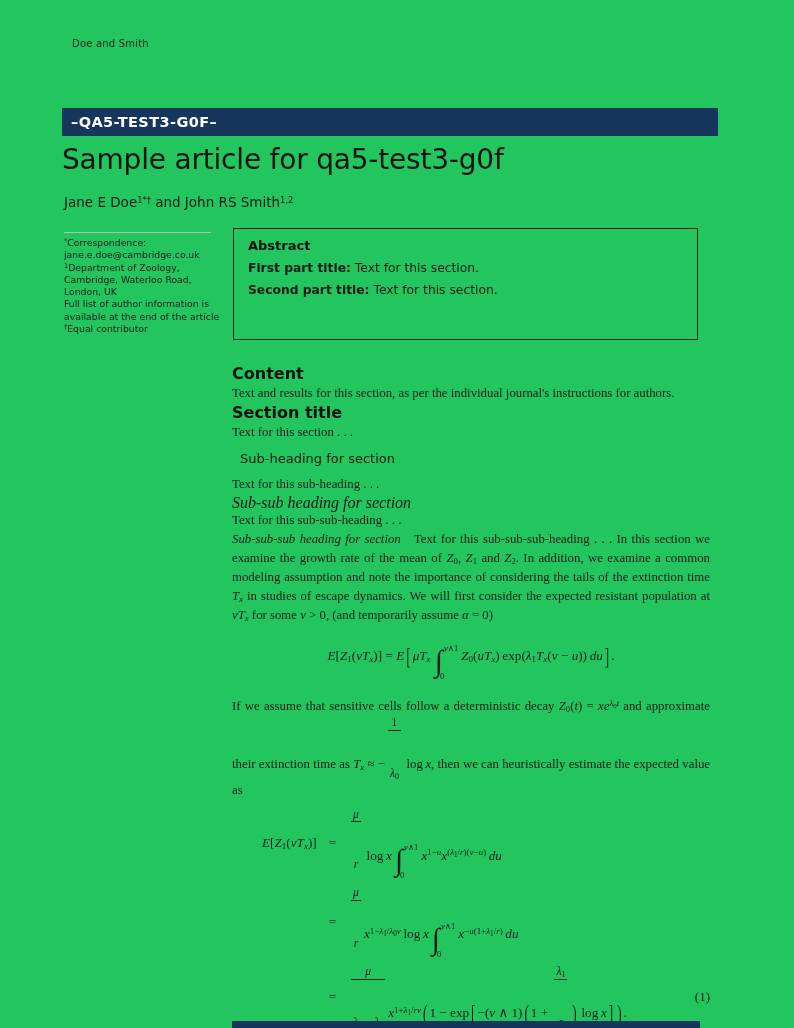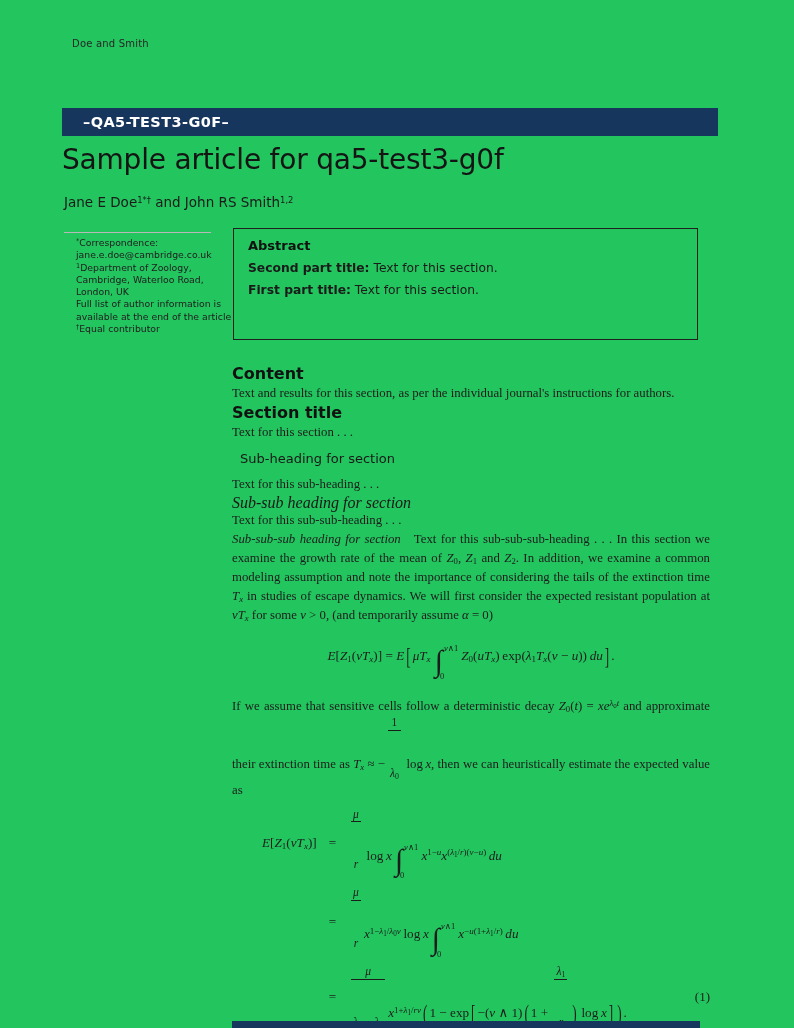--- a/index.html
+++ b/index.html
@@ -3,29 +3,29 @@
 <meta charset="utf-8">
 <style>
   html,body{margin:0;padding:0;background:#ffffff;}
   .page{position:relative;width:794px;height:1028px;background:#22c55e;overflow:hidden;
         font-family:"DejaVu Sans",sans-serif;color:#1a1a1a;}
 
   .running-head{position:absolute;left:72px;top:38px;font-size:10px;color:#262626;letter-spacing:.2px;}
 
   .banner{position:absolute;left:62px;top:108px;width:656px;height:28px;background:#17365d;
           display:flex;align-items:center;box-sizing:border-box;padding-left:9px;}
-  .banner span{color:#ffffff;font-weight:bold;font-size:14.5px;letter-spacing:.4px;margin-left:12px;}
+  .banner span{color:#ffffff;font-weight:bold;font-size:14.5px;letter-spacing:.4px;}
 
   .title{position:absolute;left:62px;top:143px;margin:0;font-size:28px;font-weight:500;
          color:#141414;letter-spacing:-.2px;}
   .authors{position:absolute;left:64px;top:194px;font-size:13.5px;color:#1a1a1a;}
   .authors sup{font-size:62%;}
 
   .side-rule{position:absolute;left:64px;top:232px;width:147px;height:1px;background:#b9b9b9;}
-  .sidebar{position:absolute;left:76px;top:237px;width:172px;font-size:9.3px;line-height:12.3px;color:#202020;}
+  .sidebar{position:absolute;left:64px;top:237px;width:172px;font-size:9.3px;line-height:12.3px;color:#202020;}
   .sidebar div{white-space:nowrap;}
   .sidebar sup{font-size:70%;}
 
   .abstract-box{position:absolute;left:233px;top:228px;width:465px;height:112px;
                 border:1.5px solid #1f1f1f;box-sizing:border-box;padding:9px 14px;}
   .abstract-heading{font-size:13px;font-weight:bold;margin:0 0 8px;color:#111;}
   .abstract-item{font-size:12.3px;margin:0 0 7.5px;color:#1a1a1a;}
   .abstract-item .lbl{font-weight:bold;}
 
   .main{position:absolute;left:232px;top:360px;width:478px;}
@@ -91,25 +91,25 @@
     <div>Cambridge, Waterloo Road,</div>
     <div>London, UK</div>
     <div>Full list of author information is</div>
     <div>available at the end of the article</div>
     <div><sup>†</sup>Equal contributor</div>
   </div>
 
   <div class="abstract-box">
     <p class="abstract-heading">Abstract</p>
     <p class="abstract-item">
-      <span class="lbl">Second part title:</span>
+      <span class="lbl">First part title:</span>
       <span>Text for this section.</span>
     </p>
     <p class="abstract-item">
-      <span class="lbl">First part title:</span>
+      <span class="lbl">Second part title:</span>
       <span>Text for this section.</span>
     </p>
   </div>
 
   <div class="main">
 
     <h2 style="margin-top:4px">Content</h2>
     <p class="just gap-sm">Text and results for this section, as per the individual journal's instructions for authors.</p>
 
     <h2 class="mt-sec">Section title</h2>

